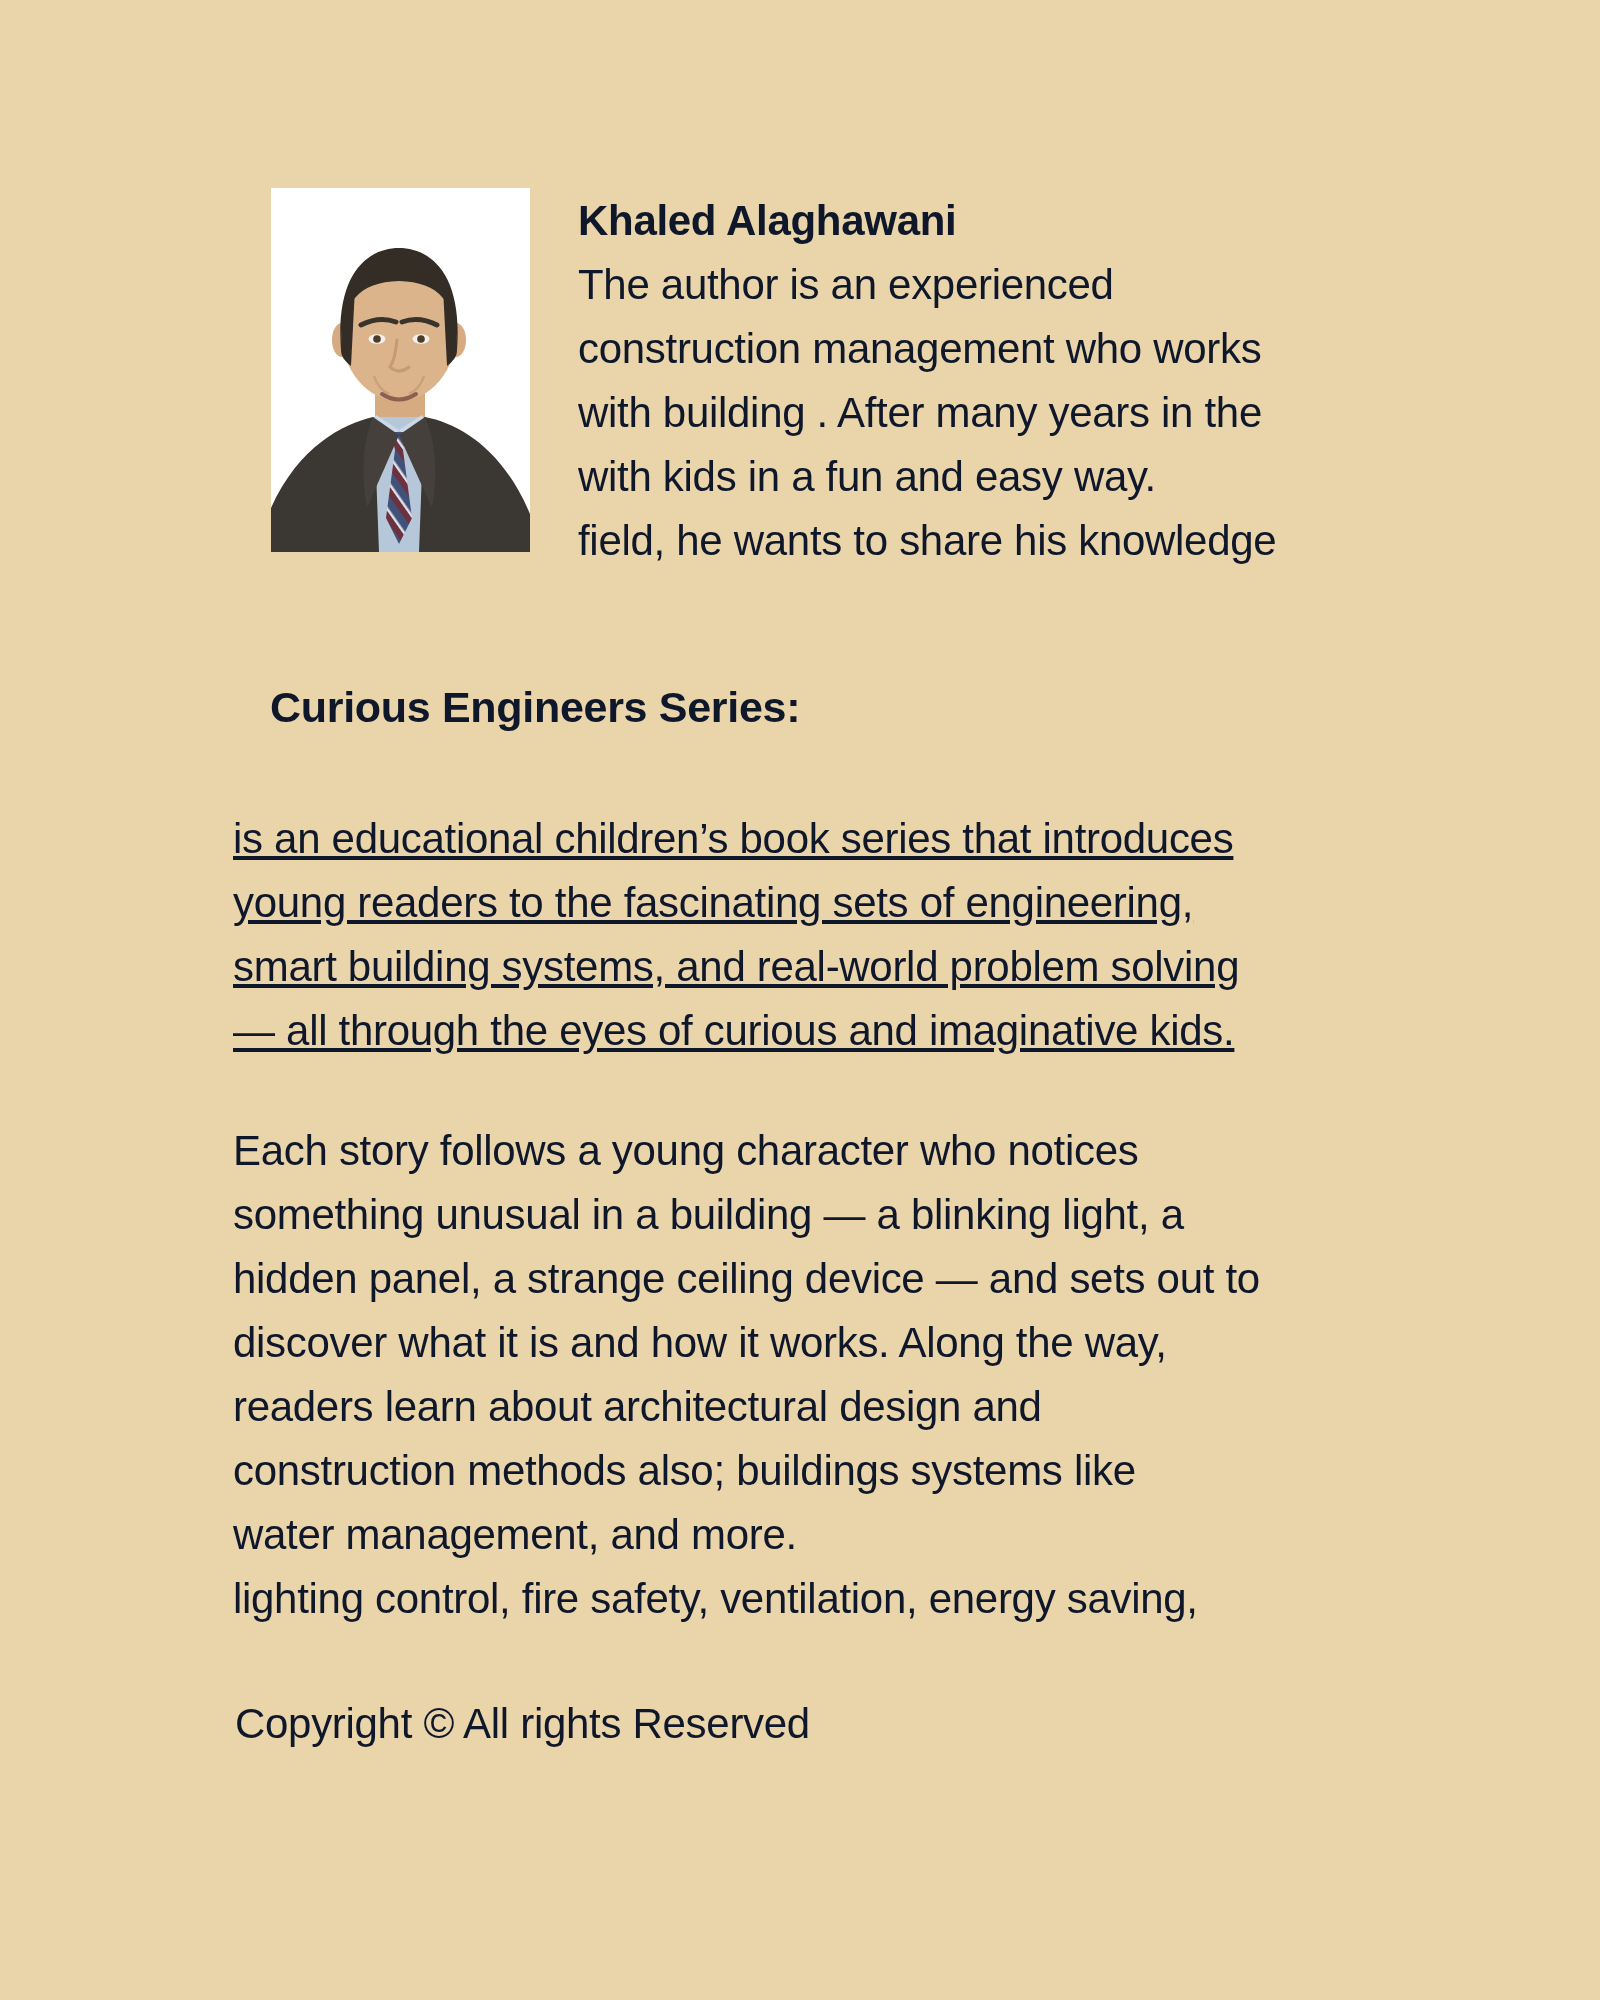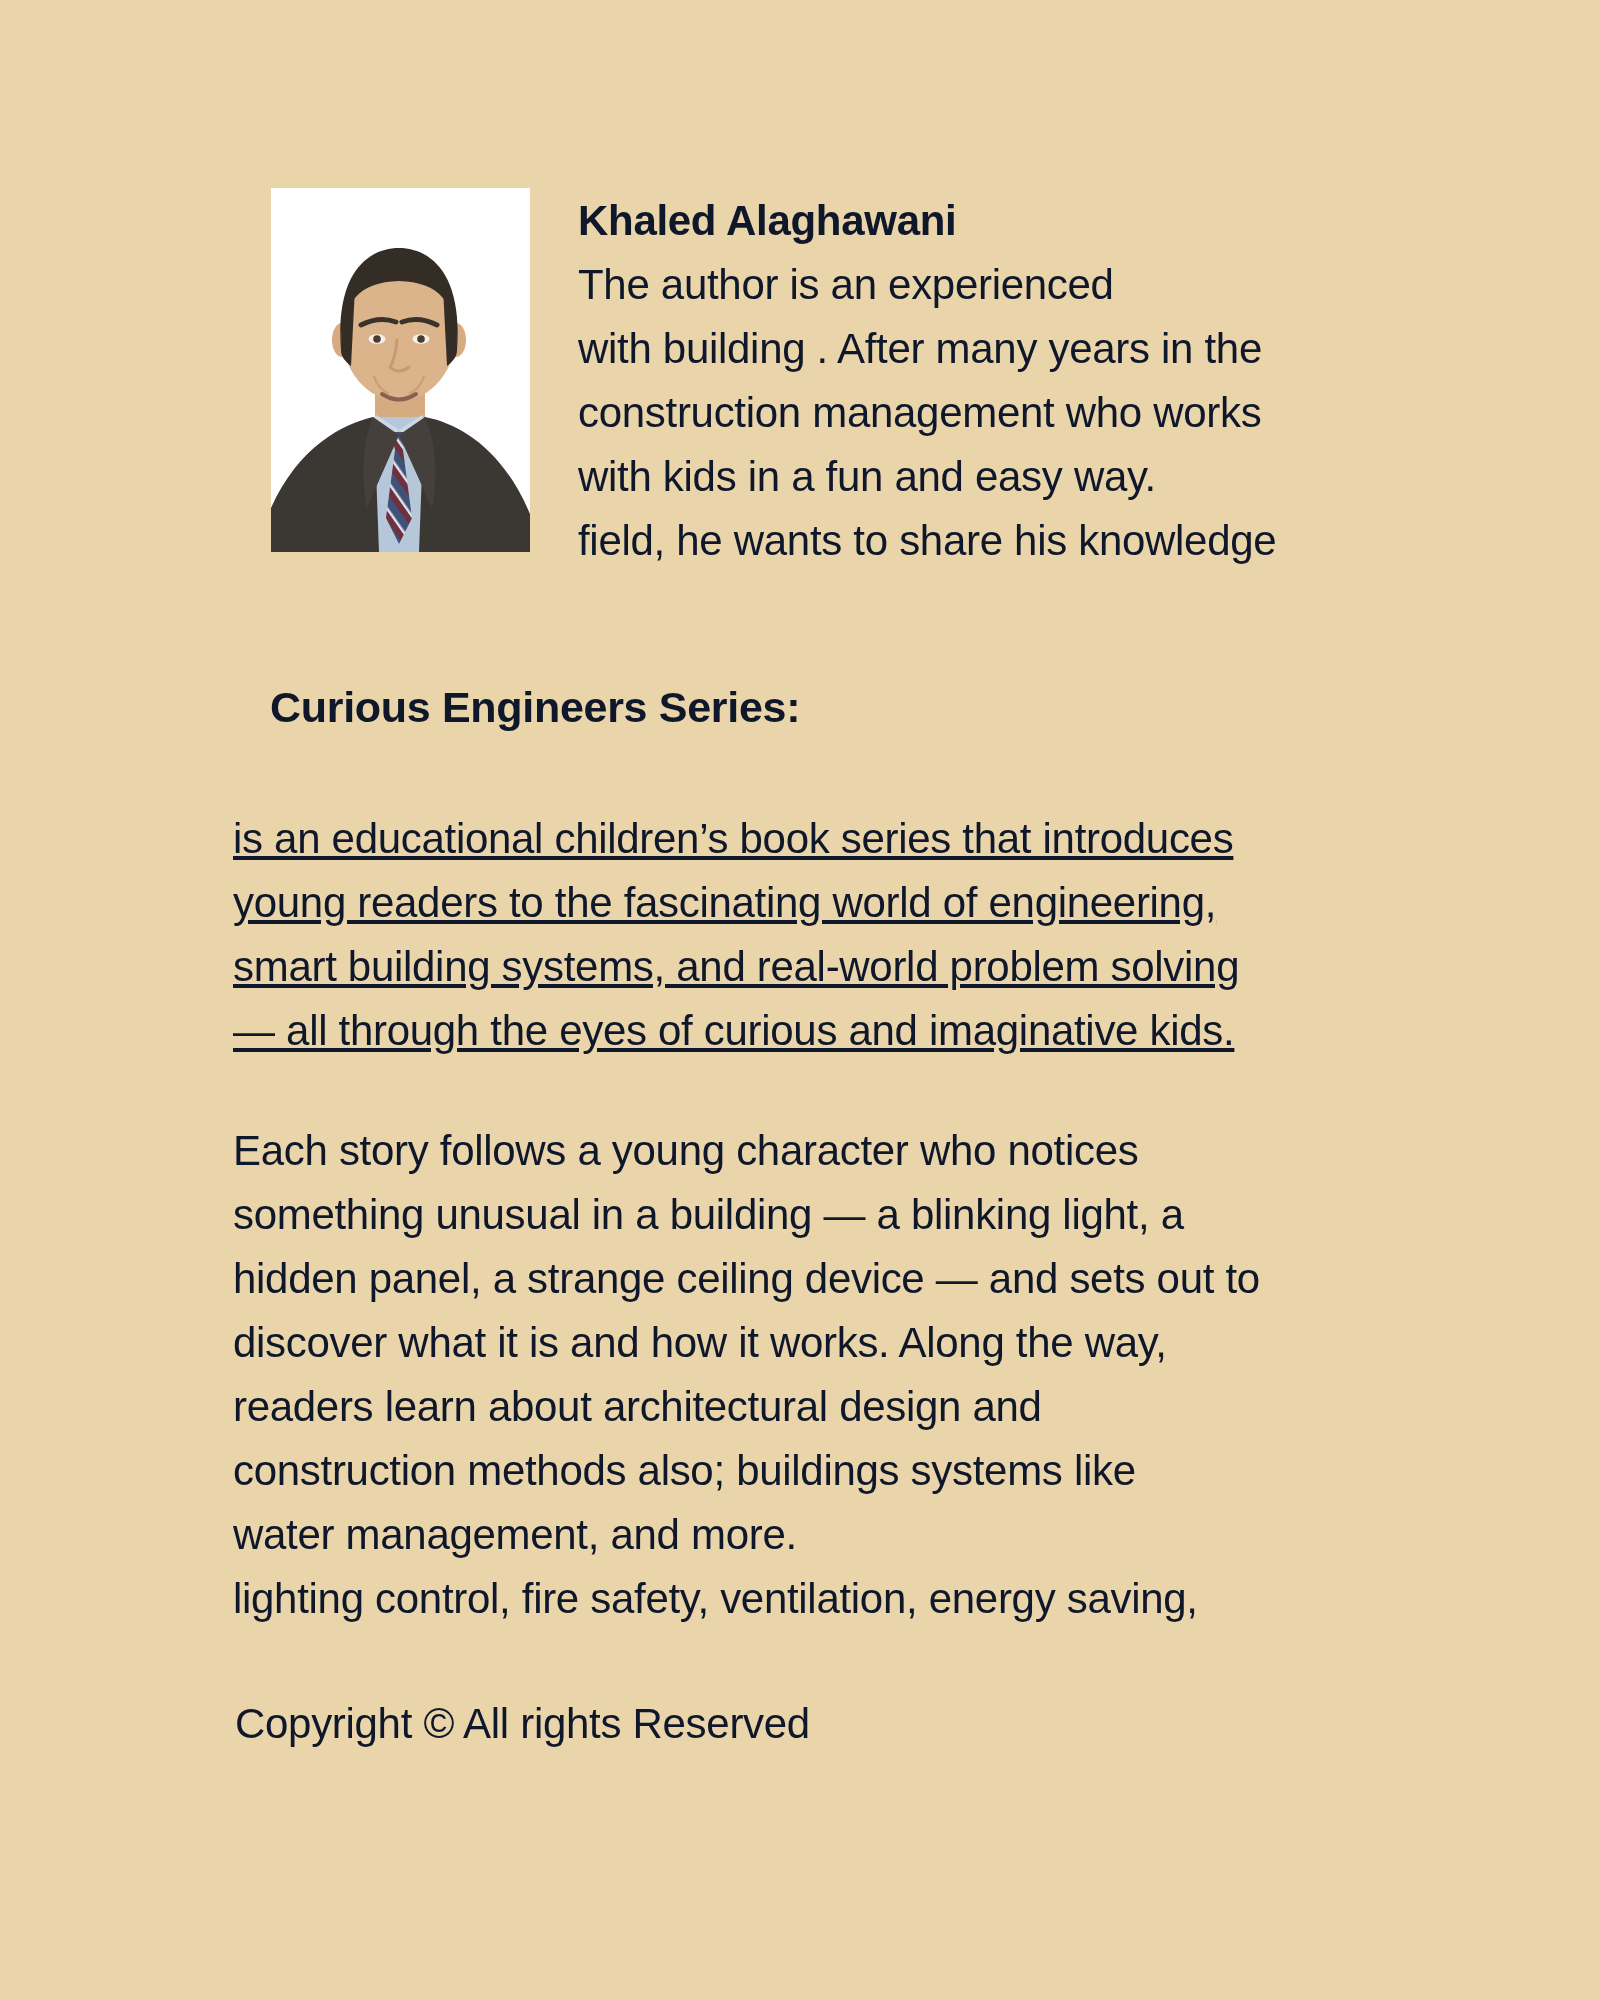--- a/index.html
+++ b/index.html
@@ -115,31 +115,31 @@
       <path d="M120,244 L136,244 L132,262 L141,330 L128,356 L115,330 L124,262 Z" fill="url(#tieStripes)"></path>
 
       <path d="M102,229 L128,247 L96,320 C89,282 93,250 102,229 Z" fill="#45403b"></path>
       <path d="M154,229 L128,247 L161,320 C168,282 163,250 154,229 Z" fill="#45403b"></path>
     </svg>
   </div>
 
   <div class="author-text">
     <div class="line author-name">Khaled Alaghawani</div>
     <div class="line">The author is an experienced</div>
+    <div class="line">construction management who works</div>
     <div class="line">with building . After many years in the</div>
-    <div class="line">construction management who works</div>
     <div class="line">with kids in a fun and easy way.</div>
     <div class="line">field, he wants to share his knowledge</div>
   </div>
 
   <div class="series-heading">Curious Engineers Series:</div>
 
   <div class="para1">
     <div class="line">is an educational children’s book series that introduces</div>
-    <div class="line">young readers to the fascinating world of engineering,</div>
+    <div class="line">young readers to the fascinating sets of engineering,</div>
     <div class="line">smart building systems, and real-world problem solving</div>
     <div class="line">— all through the eyes of curious and imaginative kids.</div>
   </div>
 
   <div class="para2">
     <div class="line">Each story follows a young character who notices</div>
     <div class="line">something unusual in a building — a blinking light, a</div>
     <div class="line">hidden panel, a strange ceiling device — and sets out to</div>
     <div class="line">discover what it is and how it works. Along the way,</div>
     <div class="line">readers learn about architectural design and</div>

